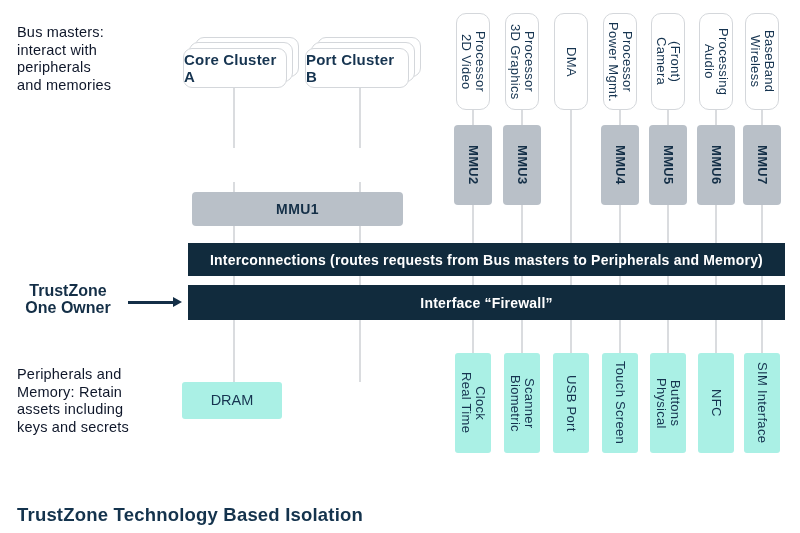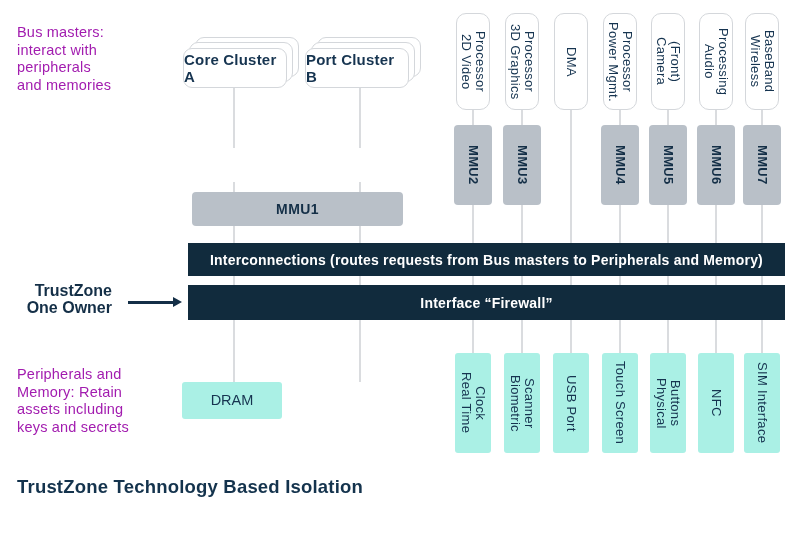--- a/index.html
+++ b/index.html
@@ -12,21 +12,21 @@
     overflow: hidden;
   }
   .abs { position: absolute; }
   .pre { white-space: pre-line; }
 
   
   .vline { position: absolute; width: 2px; background: #dadcdf; }
 
   
   .note {
-    color: #a21caf;
+    color: #0f172a;
     font-size: 14.5px;
     line-height: 17.5px;
     letter-spacing: .2px;
   }
 
   
   .cluster { position: absolute; width: 104px; height: 40px; }
   .card, .card-echo {
     position: absolute; inset: 0;
     background: #ffffff;
@@ -226,21 +226,21 @@
   <div class="vbox mmu-v" style="left:697px; top:125px;">
     <span class="vtext">MMU6</span>
     </div>
   <div class="vbox mmu-v" style="left:743px; top:125px;">
     <span class="vtext">MMU7</span>
     </div>
 
   <div class="bar" style="top:243px; height:33px;">Interconnections (routes requests from Bus masters to Peripherals and Memory)</div>
   <div class="bar" style="top:285px; height:35px;">Interface “Firewall”</div>
 
-  <div class="owner pre" style="left:0; top:283px; width:112px;text-align:right;">TrustZone
+  <div class="owner pre" style="left:12px; top:283px; width:112px;">TrustZone
 One Owner</div>
   <div class="arrow-shaft" style="left:128px; top:301px; width:46px;"></div>
   <div class="arrow-head" style="left:173px; top:297px;"></div>
 
   <div class="membox pre" style="left:182px; top:382px; width:100px; height:37px;">DRAM</div>
 
   <div class="vbox periph" style="left:455px; top:353px;">
     <span class="vtext">Real Time
 Clock</span>
     </div>
@@ -258,15 +258,15 @@
     <span class="vtext">Physical
 Buttons</span>
     </div>
   <div class="vbox periph" style="left:698px; top:353px;">
     <span class="vtext">NFC</span>
     </div>
   <div class="vbox periph" style="left:744px; top:353px;">
     <span class="vtext">SIM Interface</span>
     </div>
 
-  <div class="footer-title" style="left:17px; top:476px;">TrustZone Technology Based Isolation</div>
+  <div class="footer-title" style="left:17px; top:504px;">TrustZone Technology Based Isolation</div>
 
 </div>
 
 </body></html>

